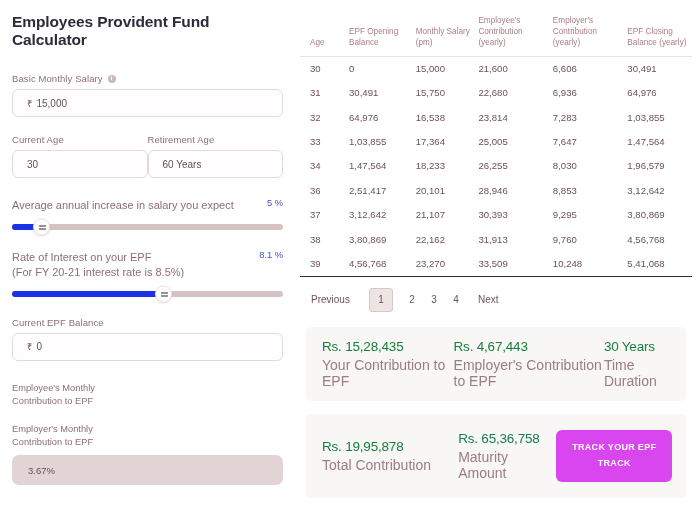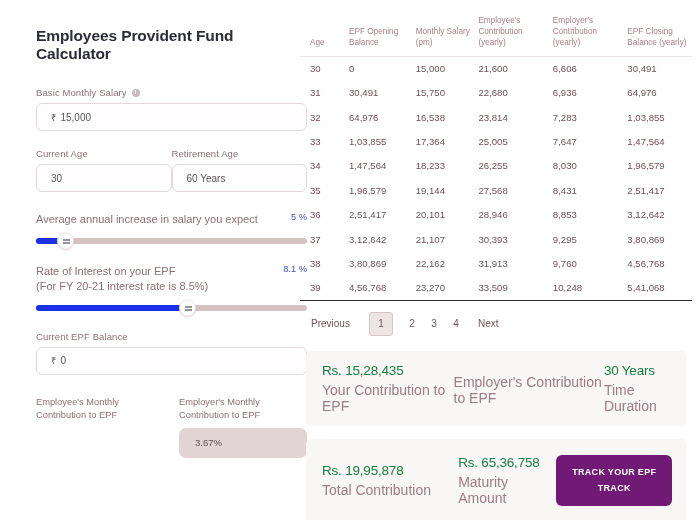--- a/index.html
+++ b/index.html
@@ -7,22 +7,21 @@
     width: 700px; height: 520px;
     background: #ffffff;
     font-family: "Liberation Sans", sans-serif;
     overflow: hidden;
   }
   #app { position: relative; width: 700px; height: 520px; background: #ffffff; }
 
   
   .left-panel {
     position: absolute; left: 0; top: 0; width: 295px; height: 520px;
-    padding: 14px 12px;
-    margin-left: 24px;
+    padding: 0 12px;
   }
   .page-title {
     font-size: 15.5px; font-weight: bold; color: #2b2b39;
     letter-spacing: -0.1px;
     padding: 13px 0 0 0;
   }
   .field-label {
     font-size: 9.5px; color: #8d6f73; letter-spacing: 0.1px;
     display: flex; align-items: center; gap: 5px;
   }
@@ -66,21 +65,21 @@
     box-shadow: 0 1px 2px rgba(120,80,90,0.18);
   }
   .slider-thumb::before, .slider-thumb::after {
     content: ""; position: absolute; left: 4.5px; width: 7px; height: 1.3px;
     background: #2b2b39;
   }
   .slider-thumb::before { top: 6px; }
   .slider-thumb::after  { top: 9px; }
 
   .pct-block { margin-top: 21px; }
-  .pct-row { display: flex; gap: 15px; }
+  .pct-row { display: flex; gap: 15px; flex-direction: column; }
   .pct-row > div { flex: 1; }
   .pct-label { font-size: 9.3px; color: #8d6f73; line-height: 1.42; }
   .pct-box {
     margin-top: 6px; height: 30px; background: #e2d4d4; border-radius: 7px;
     display: flex; align-items: center; padding: 0 16px;
     font-size: 9.5px; color: #5e5258;
   }
 
   
   .right-panel {
@@ -120,21 +119,21 @@
   .summary-card {
     margin: 15px 6px 0 6px; background: #f9f6f6; border-radius: 5px;
     display: flex; align-items: center; padding: 12px 0 12px 16px;
   }
   .sum-item { }
   .sum-val { font-size: 13.5px; color: #15803d; letter-spacing: -0.2px; }
   .sum-val.green { color: #16804a; }
   .sum-sub { font-size: 14px; color: #9c7d82; margin-top: 3.5px; }
 
   .track-btn {
-    background: #701a75; color: #ffffff; border-radius: 6px;
+    background: #d946ef; color: #ffffff; border-radius: 6px;
     font-size: 9px; font-weight: bold; letter-spacing: 0.3px;
     text-align: center; padding: 10px 14px; line-height: 1.75;
     margin-left: auto; margin-right: 14px; width: 118px;
   }
 </style>
 </head>
 <body>
 
 <div id="app">
 
@@ -279,28 +278,20 @@
           </tr>
           <tr>
             <td>34</td>
             <td>1,47,564</td>
             <td>18,233</td>
             <td>26,255</td>
             <td>8,030</td>
             <td>1,96,579</td>
           </tr>
           <tr>
-            <td>35</td>
-            <td>1,96,579</td>
-            <td>19,144</td>
-            <td>27,568</td>
-            <td>8,431</td>
-            <td>2,51,417</td>
-          </tr>
-          <tr>
             <td>36</td>
             <td>2,51,417</td>
             <td>20,101</td>
             <td>28,946</td>
             <td>8,853</td>
             <td>3,12,642</td>
           </tr>
           <tr>
             <td>37</td>
             <td>3,12,642</td>
@@ -338,20 +329,21 @@
         </span>
       <span class="pg">Next</span>
     </div>
 
     <div class="summary-card">
       <div class="sum-item" style="width:140px;">
         <div class="sum-val">Rs. 15,28,435</div>
         <div class="sum-sub">Your Contribution to EPF</div>
       </div>
       <div class="sum-item" style="width:160px;">
+        <div class="sum-val">Rs. 4,67,443</div>
         <div class="sum-sub">Employer's Contribution to EPF</div>
       </div>
       <div class="sum-item">
         <div class="sum-val">30 Years</div>
         <div class="sum-sub">Time Duration</div>
       </div>
     </div>
 
     <div class="summary-card" style="margin-top:13px;padding-top:16px;padding-bottom:16px;">
       <div class="sum-item" style="width:140px;">

